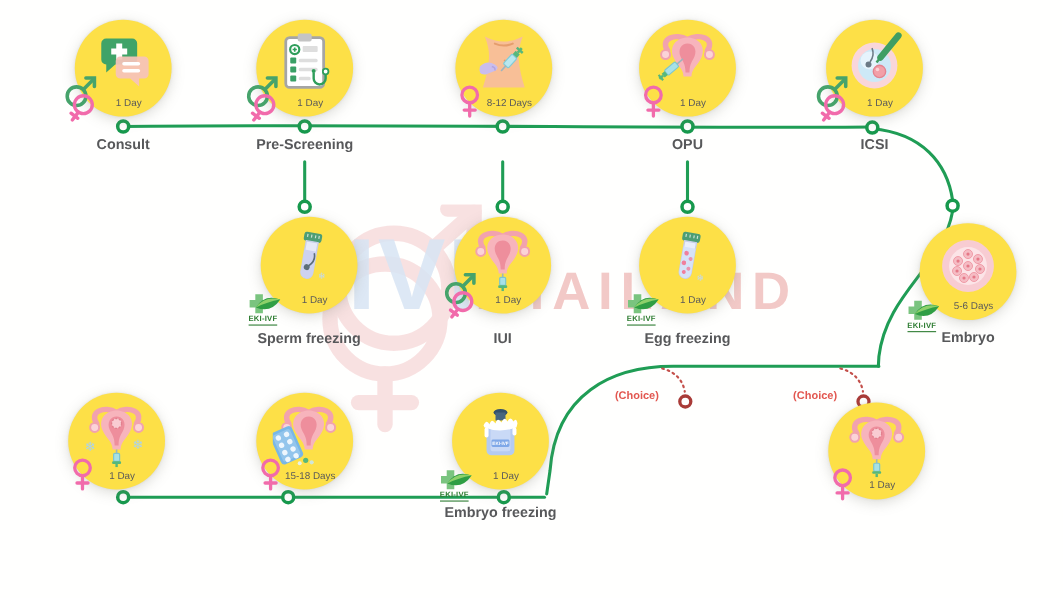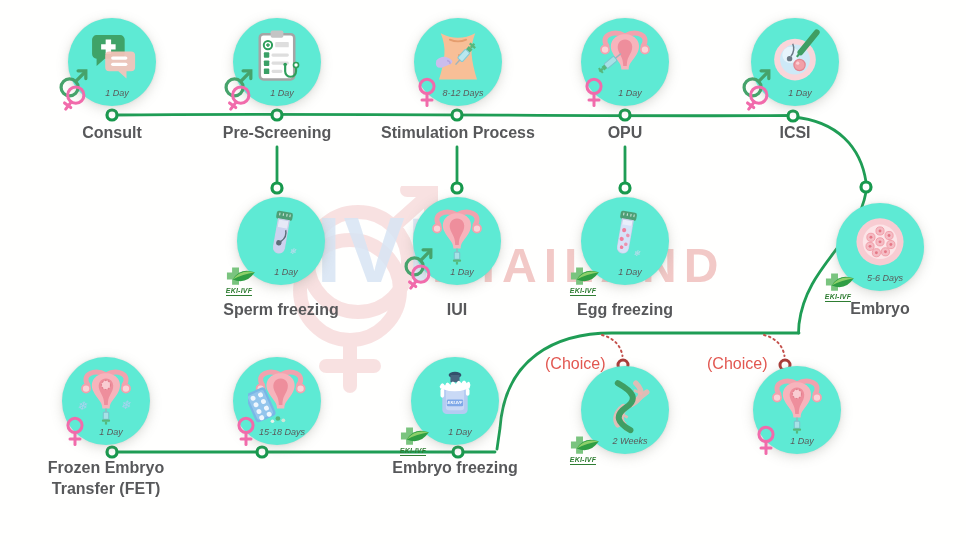--- a/index.html
+++ b/index.html
@@ -9,34 +9,34 @@
   .wm{position:absolute;inset:0;pointer-events:none;}
   .wm-symbols{position:absolute;left:286px;top:186px;opacity:.5;}
   .wm-ivf{position:absolute;left:316px;top:198px;font-size:92px;font-weight:bold;
           color:#d8e5f4;letter-spacing:2px;opacity:.85;}
   .wm-thailand{position:absolute;left:424px;top:238px;font-size:48px;font-weight:bold;
           color:#f0bcba;letter-spacing:7px;opacity:.8;}
   
   .connectors{position:absolute;left:0;top:0;}
   
   .step{position:absolute;width:180px;display:flex;flex-direction:column;align-items:center;}
-  .circle{position:relative;width:88px;height:88px;border-radius:50%;background:#5eead4;
-          box-shadow:0 3px 12px rgba(140,140,130,.30),0 0 2px rgba(160,160,150,.25);font-style:italic;}
+  .circle{position:relative;width:88px;height:88px;border-radius:50%;background:#fde047;
+          box-shadow:0 3px 12px rgba(140,140,130,.30),0 0 2px rgba(160,160,150,.25);}
   .icon{position:absolute;left:50%;top:45%;transform:translate(-50%,-52%);width:58px;height:58px;}
   .duration{position:absolute;bottom:8px;left:0;right:0;text-align:center;transform:translateX(5px);
             font-size:9px;color:#5a5a5a;white-space:nowrap;}
   .badge{position:absolute;}
   .badge.couple{left:-10px;bottom:-6px;}
   .badge.female{left:3px;bottom:-3px;}
   .badge.clinic{left:-17px;bottom:-11px;display:flex;flex-direction:column;align-items:center;}
   .eki-text{font-size:7px;font-weight:bold;color:#2e7d32;border-bottom:1.2px solid #2e7d32;
             letter-spacing:.2px;line-height:1.1;margin-top:-2px;}
-  .step-label{font-weight:bold;color:#57585a;font-size:16px;text-align:center;line-height:1.3;}
+  .step-label{font-weight:bold;color:#57585a;font-size:13px;text-align:center;line-height:1.3;}
   .mt-top{margin-top:17px;}.mt-mid{margin-top:15px;}.mt-cult{margin-top:8px;}.mt-bot{margin-top:13px;}.mt-pgs{margin-top:6px;}
-  .choice{position:absolute;width:68px;text-align:left;font-size:16px;font-weight:normal;color:#e25750;}
+  .choice{position:absolute;width:68px;text-align:center;font-size:10px;font-weight:bold;color:#e25750;}
 </style>
 </head>
 <body>
 
 <div class="canvas">
 
   <div class="wm">
     <svg class="wm-symbols" width="210" height="212" viewBox="0 0 210 212">
       <g stroke="#f2c5c6" stroke-width="14" fill="none" stroke-linecap="round">
         <circle cx="72" cy="76" r="50"></circle>
@@ -168,21 +168,20 @@
       </svg>
       <svg class="badge female" width="20" height="32" viewBox="0 0 24 38">
         <g stroke="#f16bab" stroke-width="3.6" fill="none" stroke-linecap="round">
           <circle cx="12" cy="11" r="8.5"></circle>
             <line x1="12" y1="19.5" x2="12" y2="34"></line>
             <line x1="6" y1="27.5" x2="18" y2="27.5"></line>
         </g>
       </svg>
       <span class="duration">8-12 Days</span>
     </div>
-    <div class="step-label mt-top">Stimulation Process</div>
   </div>
 
   <div class="step" style="left:535px;top:18px">
     <div class="circle">
       <svg class="icon" viewBox="0 0 64 64">
         <path d="M12 20 C4 8 20 2 32 9 C44 2 60 8 52 20" fill="none" stroke="#f2a2ae" stroke-width="5.5" stroke-linecap="round"></path>
         <circle cx="10" cy="24" r="4.5" fill="#fbd3d8" stroke="#f2a2ae" stroke-width="2"></circle>
         <circle cx="54" cy="24" r="4.5" fill="#fbd3d8" stroke="#f2a2ae" stroke-width="2"></circle>
         <path d="M32 7 C21 7 13 16 18 27 C22 36 28 38 28 46 L36 46 C36 38 42 36 46 27 C51 16 43 7 32 7 Z" fill="#f7b4bc"></path>
         <path d="M32 13 C26 13 22 19 25 26 C27 31 30 33 30 42 L34 42 C34 33 37 31 39 26 C42 19 38 13 32 13 Z" fill="#ee8e9c"></path>
@@ -384,21 +383,20 @@
       </svg>
       <svg class="badge female" width="20" height="32" viewBox="0 0 24 38">
         <g stroke="#f16bab" stroke-width="3.6" fill="none" stroke-linecap="round">
           <circle cx="12" cy="11" r="8.5"></circle>
             <line x1="12" y1="19.5" x2="12" y2="34"></line>
             <line x1="6" y1="27.5" x2="18" y2="27.5"></line>
         </g>
       </svg>
       <span class="duration">1 Day</span>
     </div>
-    <div class="step-label mt-bot" style="width:140px">Frozen Embryo Transfer (FET)</div>
   </div>
 
   <div class="step" style="left:187px;top:357px">
     <div class="circle">
       <svg class="icon" viewBox="0 0 64 64">
         <g transform="translate(4,0)">
           <path d="M12 20 C4 8 20 2 32 9 C44 2 60 8 52 20" fill="none" stroke="#f2a2ae" stroke-width="5.5" stroke-linecap="round"></path>
           <circle cx="10" cy="24" r="4.5" fill="#fbd3d8" stroke="#f2a2ae" stroke-width="2"></circle>
           <circle cx="54" cy="24" r="4.5" fill="#fbd3d8" stroke="#f2a2ae" stroke-width="2"></circle>
           <path d="M32 7 C21 7 13 16 18 27 C22 36 28 38 28 46 L36 46 C36 38 42 36 46 27 C51 16 43 7 32 7 Z" fill="#f7b4bc"></path>
@@ -455,46 +453,20 @@
           </g>
         </svg>
         <span class="eki-text">EKI-IVF</span>
       </div>
       <span class="duration">1 Day</span>
     </div>
     <div class="step-label mt-bot">Embryo freezing</div>
   </div>
 
   <div class="step" style="left:535px;top:366px">
-    <div class="circle">
-      <svg class="icon" viewBox="0 0 64 64">
-        <g stroke="#f4b6b1" stroke-width="6" fill="none" stroke-linecap="round" opacity=".85">
-          <path d="M44 8 C54 18 50 26 38 32 C26 38 24 48 34 58"></path>
-          <path d="M56 18 C48 24 44 28 40 31 M30 34 C22 40 20 48 24 54"></path>
-        </g>
-        <g stroke="#f4b6b1" stroke-width="3" opacity=".8">
-          <line x1="42" y1="16" x2="51" y2="20"></line>
-            <line x1="38" y1="24" x2="47" y2="27"></line>
-          <line x1="28" y1="42" x2="35" y2="46"></line>
-            <line x1="27" y1="50" x2="33" y2="53"></line>
-        </g>
-        <path d="M24 8 C42 18 46 26 33 35 C20 44 24 52 38 60" stroke="#3f9e63" stroke-width="6.6" fill="none" stroke-linecap="round"></path>
-      </svg>
-      <div class="badge clinic">
-        <svg width="38" height="25" viewBox="0 0 44 29">
-          <path d="M8 10 h6 V4 h8 v6 h6 v8 h-6 v6 h-8 v-6 H8 z" fill="#7ac47f"></path>
-          <g transform="rotate(-18 27 14)">
-            <path d="M14 14 q13 -11 27 0 q-14 11 -27 0z" fill="#2f9e44"></path>
-            <path d="M14 14 q13 -9 27 0 q-14 -2 -27 0z" fill="#8dd06a"></path>
-          </g>
-        </svg>
-        <span class="eki-text">EKI-IVF</span>
-      </div>
-      <span class="duration">2 Weeks</span>
-    </div>
   </div>
 
   <div class="step" style="left:707px;top:366px">
     <div class="circle">
       <svg class="icon" viewBox="0 0 64 64">
         <path d="M12 20 C4 8 20 2 32 9 C44 2 60 8 52 20" fill="none" stroke="#f2a2ae" stroke-width="5.5" stroke-linecap="round"></path>
         <circle cx="10" cy="24" r="4.5" fill="#fbd3d8" stroke="#f2a2ae" stroke-width="2"></circle>
         <circle cx="54" cy="24" r="4.5" fill="#fbd3d8" stroke="#f2a2ae" stroke-width="2"></circle>
         <path d="M32 7 C21 7 13 16 18 27 C22 36 28 38 28 46 L36 46 C36 38 42 36 46 27 C51 16 43 7 32 7 Z" fill="#f7b4bc"></path>
         <path d="M32 13 C26 13 22 19 25 26 C27 31 30 33 30 42 L34 42 C34 33 37 31 39 26 C42 19 38 13 32 13 Z" fill="#ee8e9c"></path>

